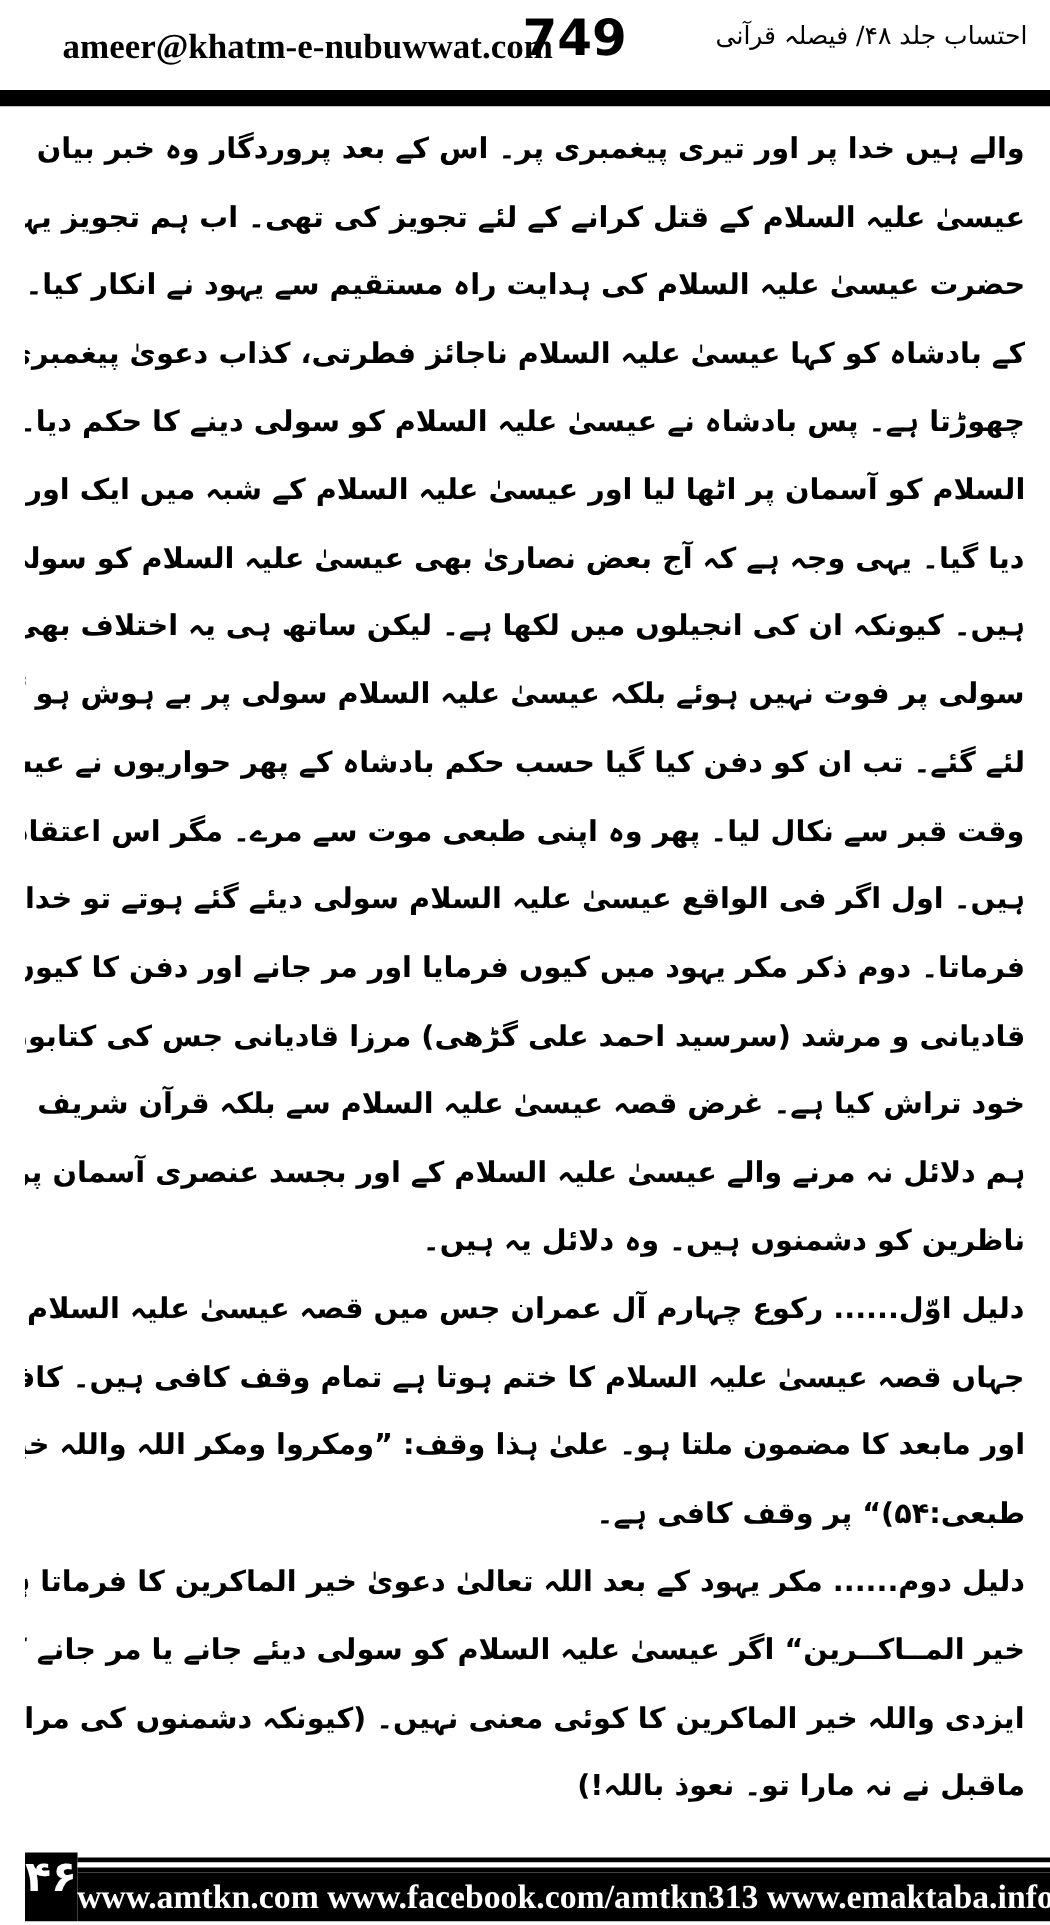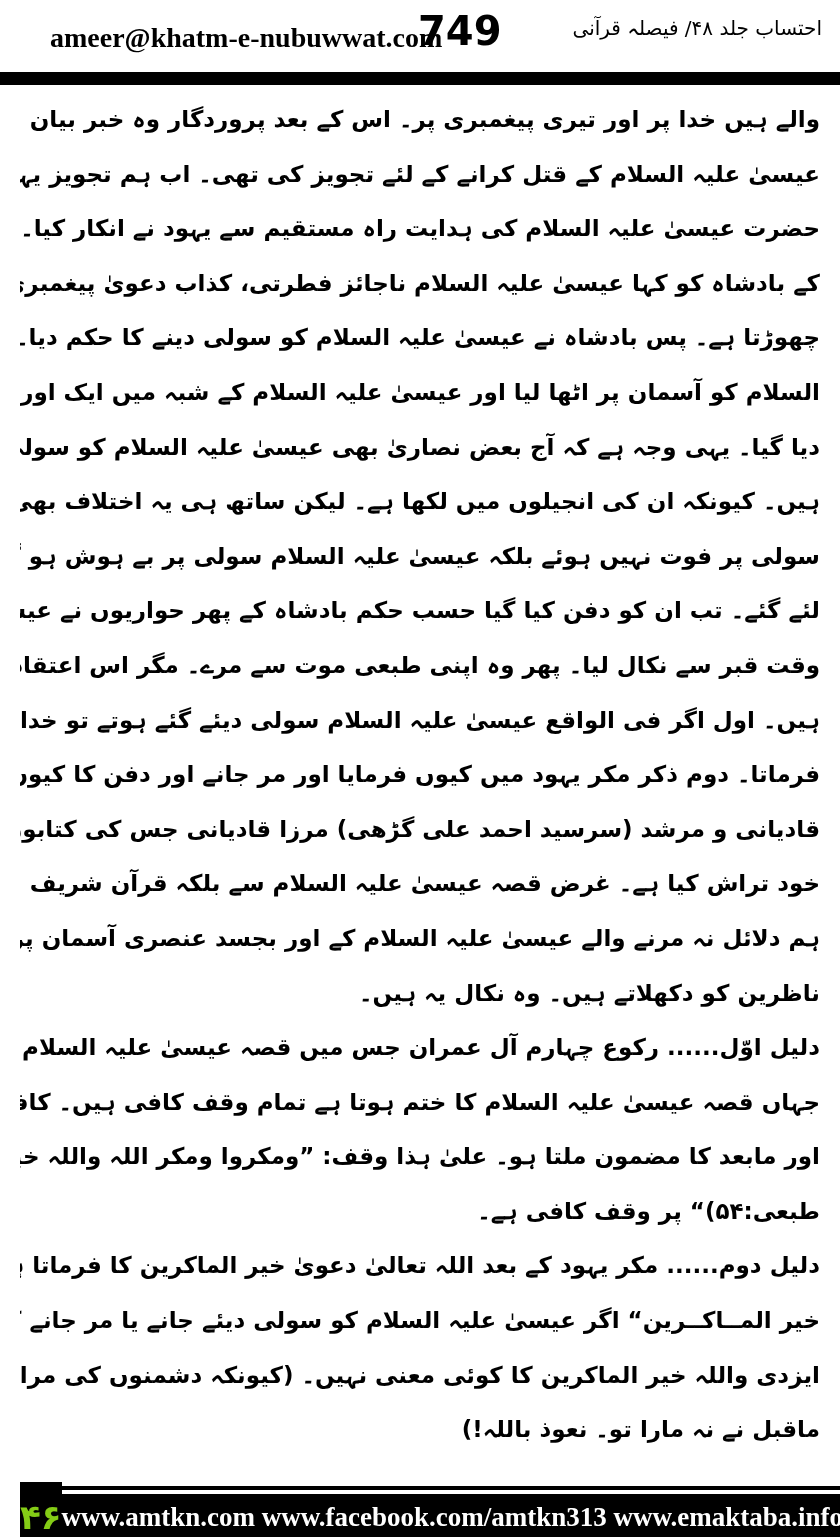--- a/index.html
+++ b/index.html
@@ -45,21 +45,21 @@
     white-space:nowrap;overflow:hidden;
     text-align:right;
   }
   
   .footer{
     position:absolute;left:0;right:0;bottom:3px;height:55px;
     display:flex;align-items:stretch;
   }
   .footer-pagebox{
     width:80px;margin-left:20px;background:#000;
-    color:#84cc16;display:flex;align-items:flex-end;justify-content:center;
+    color:#ffffff;display:flex;align-items:flex-start;justify-content:center;
     font-size:34px;font-weight:bold;
     font-family:"DejaVu Sans",sans-serif;
   }
   .footer-bar{
     flex:1;display:flex;flex-direction:column;margin-top:4px;
   }
   .footer-stripe{height:4px;background:#000;}
   .footer-stripe-gap{height:4px;background:#fff;}
   .footer-urlbar{
     flex:1;background:#000;color:#fff;
@@ -91,21 +91,21 @@
     <div class="line">دیا گیا۔ یہی وجہ ہے کہ آج بعض نصاریٰ بھی عیسیٰ علیہ السلام کو سولی دیئے جانے کا اعتقاد رکھتے</div>
     <div class="line">ہیں۔ کیونکہ ان کی انجیلوں میں لکھا ہے۔ لیکن ساتھ ہی یہ اختلاف بھی لکھا ہے کہ عیسیٰ علیہ السلام</div>
     <div class="line">سولی پر فوت نہیں ہوئے بلکہ عیسیٰ علیہ السلام سولی پر بے ہوش ہو گئے اور میعاد مقررہ پر سولی سے اتار</div>
     <div class="line">لئے گئے۔ تب ان کو دفن کیا گیا حسب حکم بادشاہ کے پھر حواریوں نے عیسیٰ علیہ السلام کو رات کے</div>
     <div class="line">وقت قبر سے نکال لیا۔ پھر وہ اپنی طبعی موت سے مرے۔ مگر اس اعتقاد نصاریٰ پر تین اعتراض</div>
     <div class="line">ہیں۔ اول اگر فی الواقع عیسیٰ علیہ السلام سولی دیئے گئے ہوتے تو خدا تعالیٰ: ”وماصلبوہ“ کیوں</div>
     <div class="line">فرماتا۔ دوم ذکر مکر یہود میں کیوں فرمایا اور مر جانے اور دفن کا کیوں نہ فرمایا۔ پس ثابت ہوا کہ مرزا</div>
     <div class="line">قادیانی و مرشد (سرسید احمد علی گڑھی) مرزا قادیانی جس کی کتابوں سے مرزا قادیانی نے اپنا مذہب</div>
     <div class="line">خود تراش کیا ہے۔ غرض قصہ عیسیٰ علیہ السلام سے بلکہ قرآن شریف سے یقیناً ناواقف ہیں۔ اب</div>
     <div class="line">ہم دلائل نہ مرنے والے عیسیٰ علیہ السلام کے اور بجسد عنصری آسمان پر چڑھائے جانے کے</div>
-    <div class="line short">ناظرین کو دکھلاتے ہیں۔ وہ نکال یہ ہیں۔</div>
+    <div class="line short">ناظرین کو دشمنوں ہیں۔ وہ دلائل یہ ہیں۔</div>
     <div class="line">دلیل اوّل...... رکوع چہارم آل عمران جس میں قصہ عیسیٰ علیہ السلام شروع ہوتا ہے رکوع چھ تک</div>
     <div class="line">جہاں قصہ عیسیٰ علیہ السلام کا ختم ہوتا ہے تمام وقف کافی ہیں۔ کافی وہ وقف ہوتا ہے جس کے ماقبل</div>
     <div class="line">اور مابعد کا مضمون ملتا ہو۔ علیٰ ہذا وقف: ”ومکروا ومکر اللہ واللہ خیر الماکرین (آل</div>
     <div class="line short">طبعی:۵۴)“ پر وقف کافی ہے۔</div>
     <div class="line">دلیل دوم...... مکر یہود کے بعد اللہ تعالیٰ دعویٰ خیر الماکرین کا فرماتا ہے: ”واللہ</div>
     <div class="line">خیر المــاکــرین“ اگر عیسیٰ علیہ السلام کو سولی دیئے جانے یا مر جانے کا یقین کیا جائے تو دعویٰ</div>
     <div class="line">ایزدی واللہ خیر الماکرین کا کوئی معنی نہیں۔ (کیونکہ دشمنوں کی مراد تو خدا کے مارنے سے برآئی۔</div>
     <div class="line short">ماقبل نے نہ مارا تو۔ نعوذ باللہ!)</div>
   </div>
 

